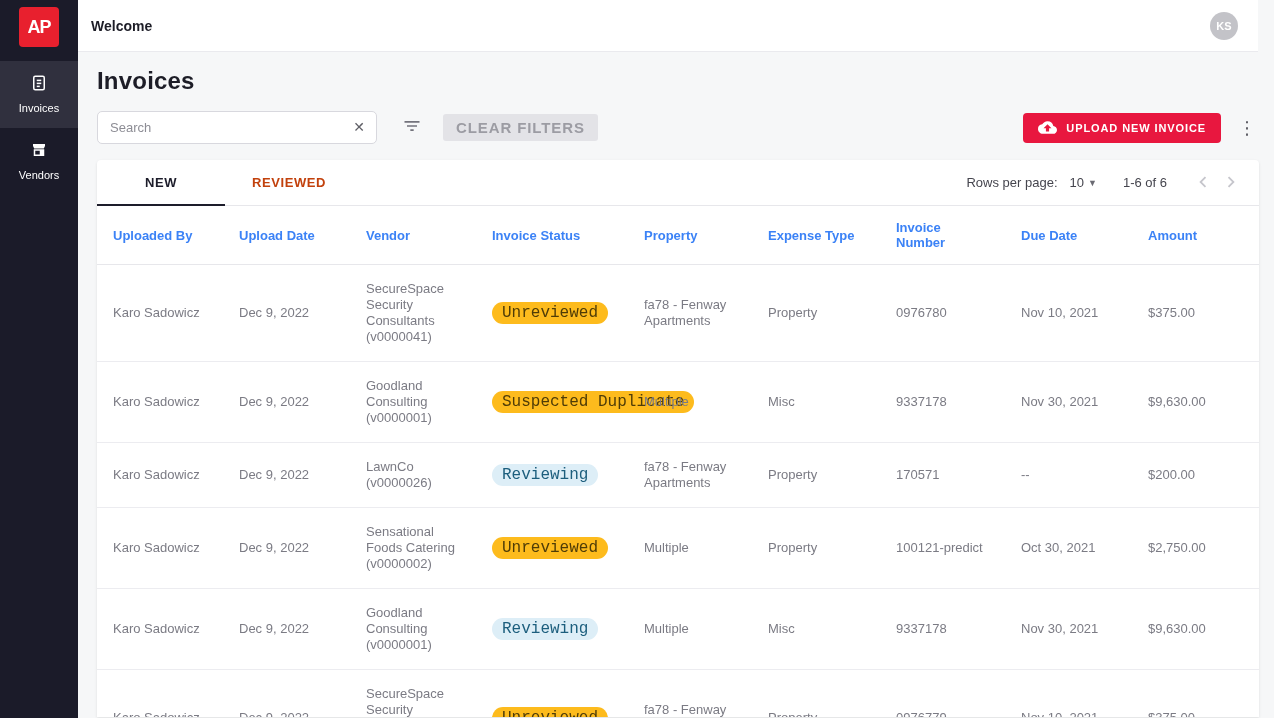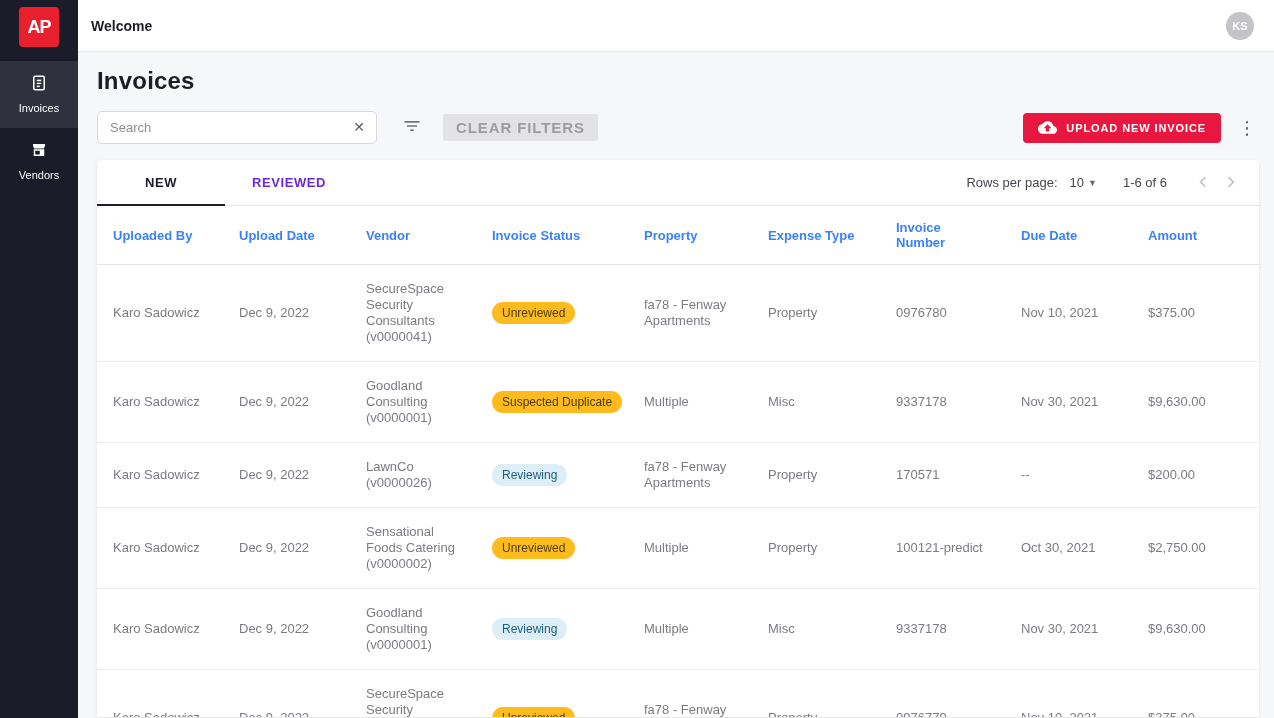--- a/index.html
+++ b/index.html
@@ -27,21 +27,21 @@
   .nav-item {
     padding: 13px 4px 12px 4px; text-align: center;
     color: #fff; cursor: pointer;
   }
   .nav-item.active { background: #30303e; }
   .nav-item .nav-icon { display: block; height: 20px; margin-bottom: 4px; }
   .nav-item .nav-label { font-size: 11px; color: #fff; }
 
   
   .topbar {
-    position: fixed; left: 78px; right: 0; top: 0; height: 52px;
+    position: fixed; left: 78px; right: 16px; top: 0; height: 52px;
     background: #fff; border-bottom: 1px solid #eaeaee;
     display: flex; align-items: center; padding: 0 20px 0 13px;
   }
   .topbar-title { font-size: 14px; font-weight: 700; color: #1d1d27; }
   .avatar {
     margin-left: auto; width: 28px; height: 28px; border-radius: 50%;
     background: #c3c3c8; color: #fff; font-size: 11px; font-weight: 700;
     display: flex; align-items: center; justify-content: center; cursor: pointer;
   }
 
@@ -85,21 +85,21 @@
   
   .card {
     background: #fff; border-radius: 4px 4px 0 0;
     box-shadow: 0 1px 3px rgba(0,0,0,0.10);
     height: 557px; overflow: hidden;
   }
   .tabbar { display: flex; align-items: center; height: 46px; border-bottom: 1px solid #e7e7eb; padding-right: 14px; }
   .tab {
     width: 128px; height: 46px; line-height: 46px; text-align: center;
     font-size: 13px; font-weight: 700; letter-spacing: 0.6px;
-    color: #6d28d9; cursor: pointer; border-bottom: 2px solid transparent;
+    color: #c2410c; cursor: pointer; border-bottom: 2px solid transparent;
   }
   .tab.active { color: #1d1d2b; border-bottom-color: #1d1d2b; }
   .pagination { margin-left: auto; display: flex; align-items: center; }
   .rpp-label { font-size: 13px; color: #45454e; }
   .rpp-select { display: flex; align-items: center; gap: 4px; margin: 0 26px 0 12px; font-size: 13px; color: #45454e; cursor: pointer; }
   .rpp-caret { font-size: 9px; color: #6a6a72; }
   .range-label { font-size: 13px; color: #45454e; margin-right: 22px; }
   .pg-btn { border: none; background: transparent; width: 28px; height: 28px; cursor: default; padding: 2px; }
 
   
@@ -108,21 +108,21 @@
     text-align: left; font-size: 13px; font-weight: 700; color: #3b82f6;
     padding: 14px 16px; border-bottom: 1px solid #e7e7eb;
   }
   tbody td {
     font-size: 13px; color: #7b7b84; line-height: 16px;
     padding: 16px; border-bottom: 1px solid #ececf0; vertical-align: middle;
   }
   tbody tr { cursor: pointer; }
   .badge {
     display: inline-block; padding: 4px 10px; border-radius: 12px;
-    font-size: 12px; line-height: 14px; white-space: nowrap;
+    font-size: 16px; line-height: 14px; white-space: nowrap; font-family: Liberation Mono, monospace;
   }
   .badge-yellow { background: #fdbb1d; color: #4f3c07; }
   .badge-blue { background: #ddeef7; color: #1c5e7d; }
 </style>
 </head>
 <body>
 
 <aside class="sidebar">
   <div class="logo">AP</div>
 

